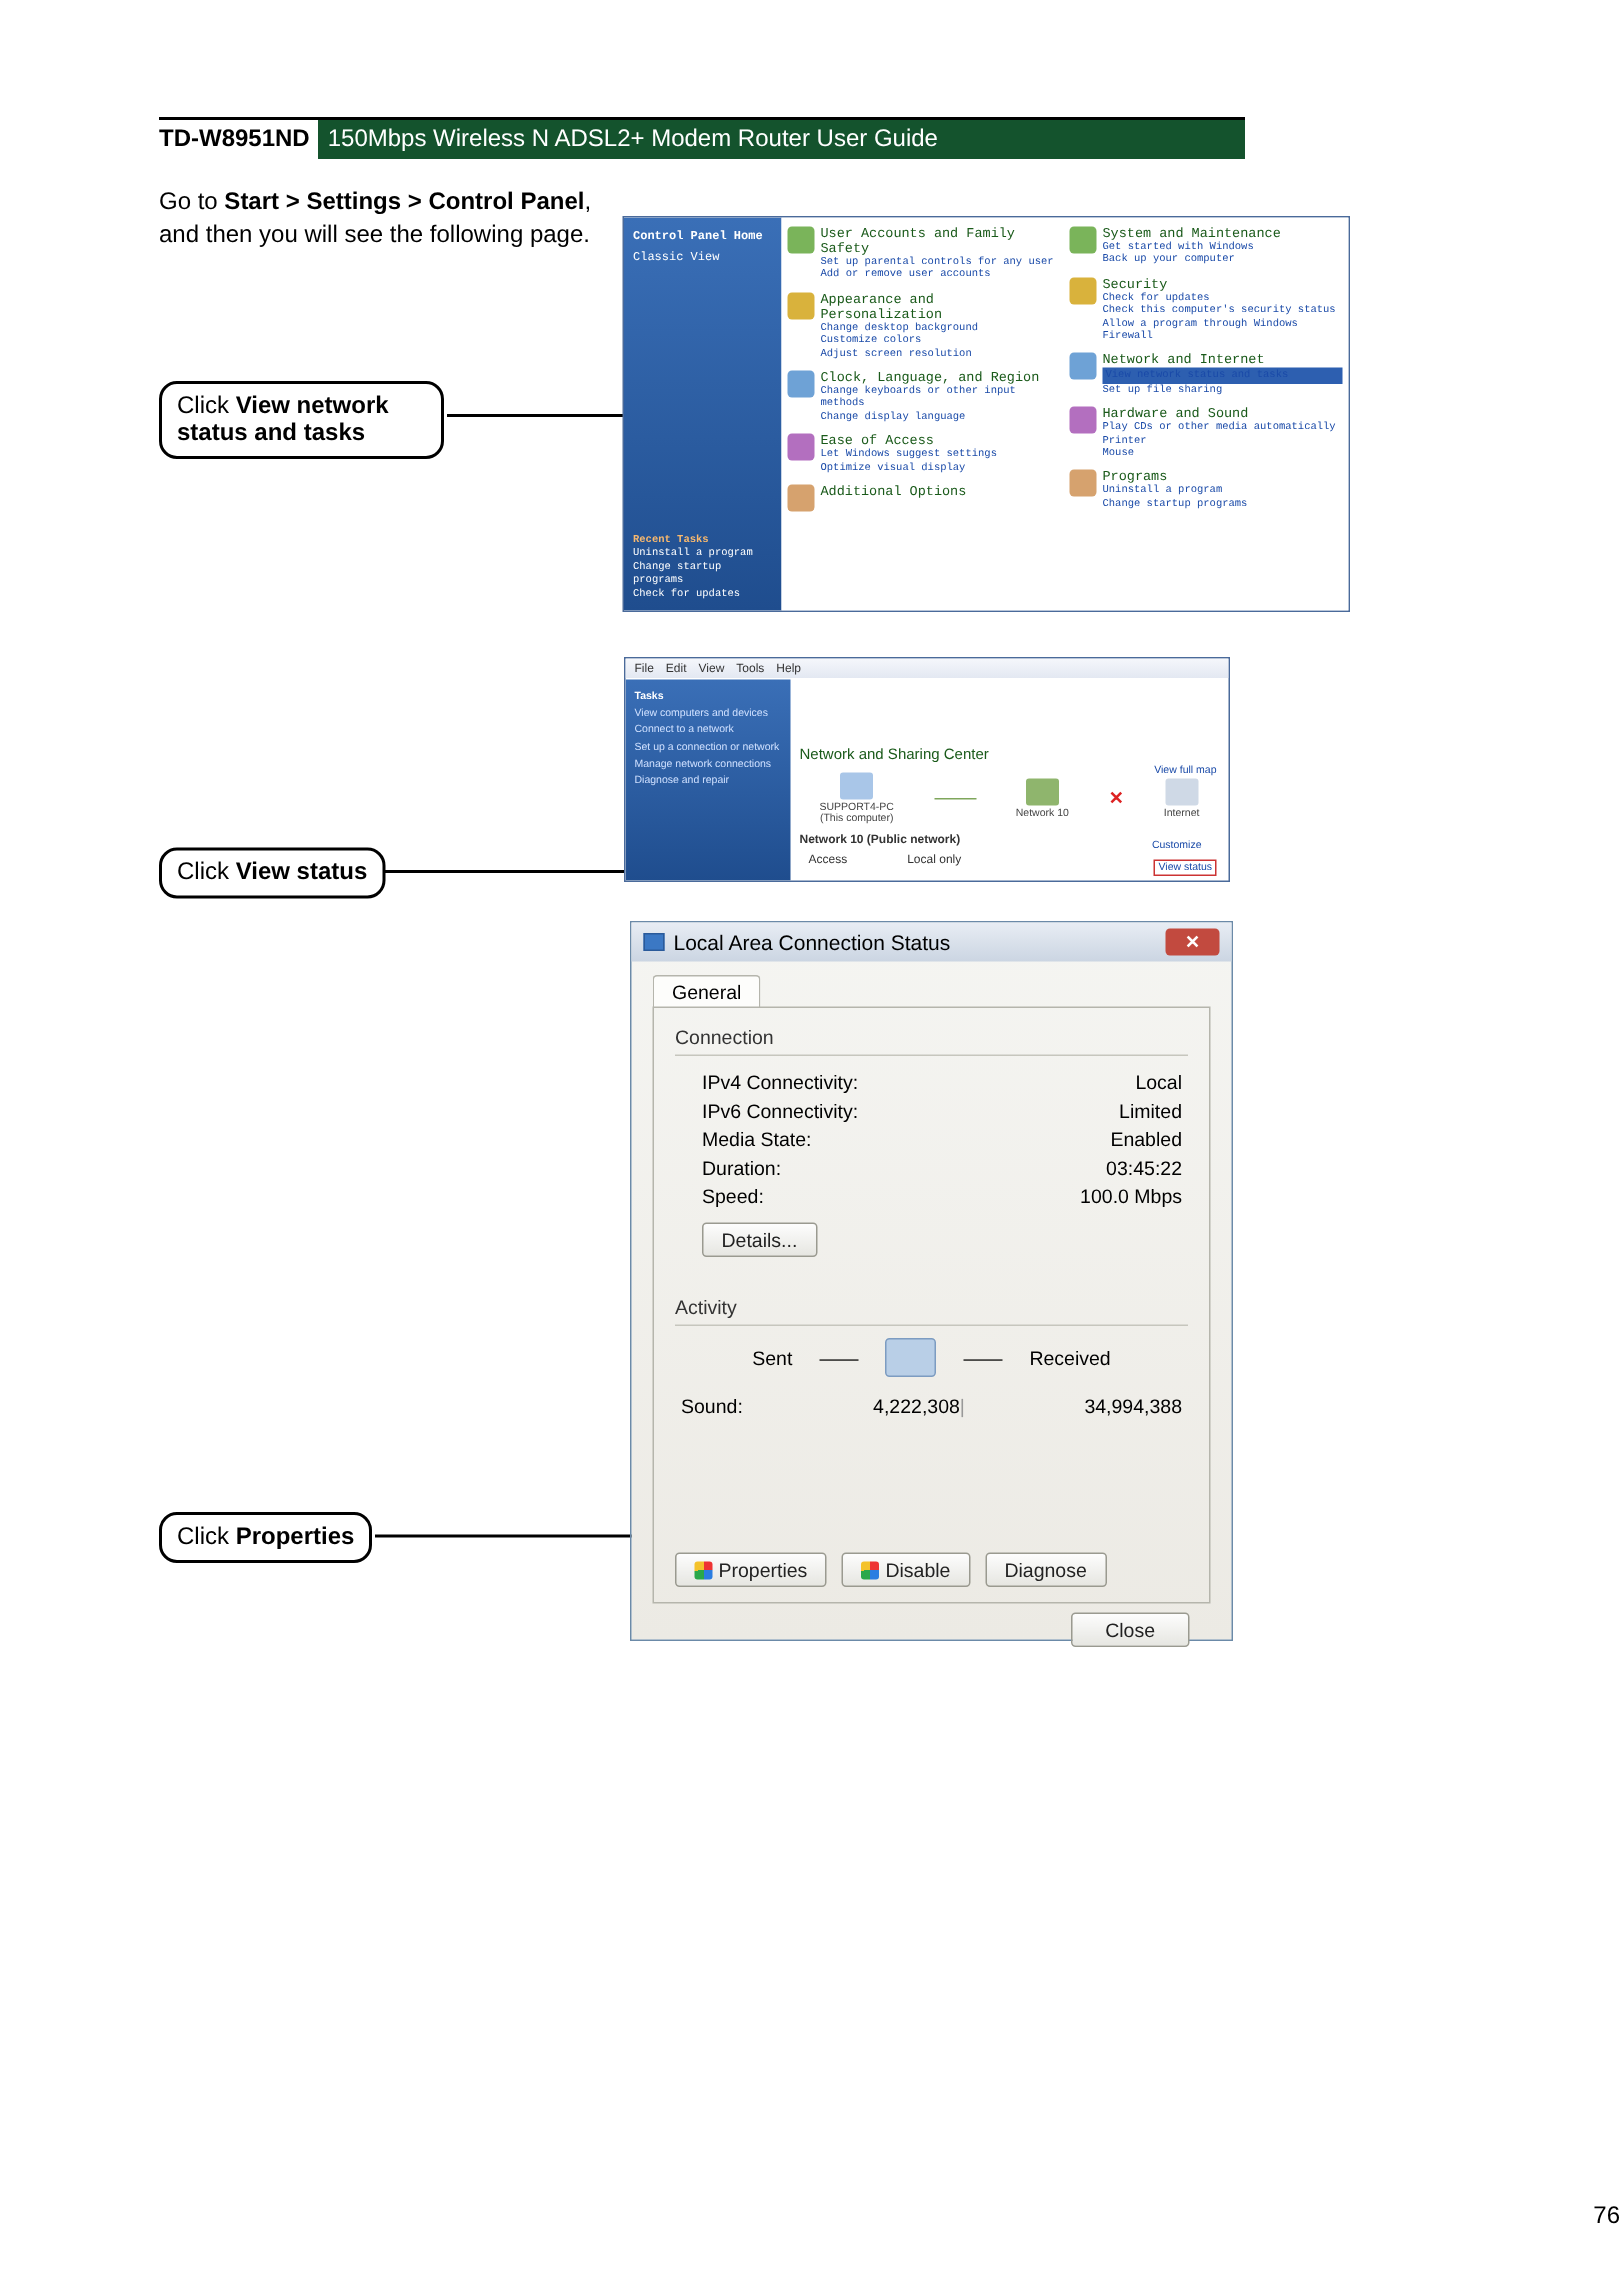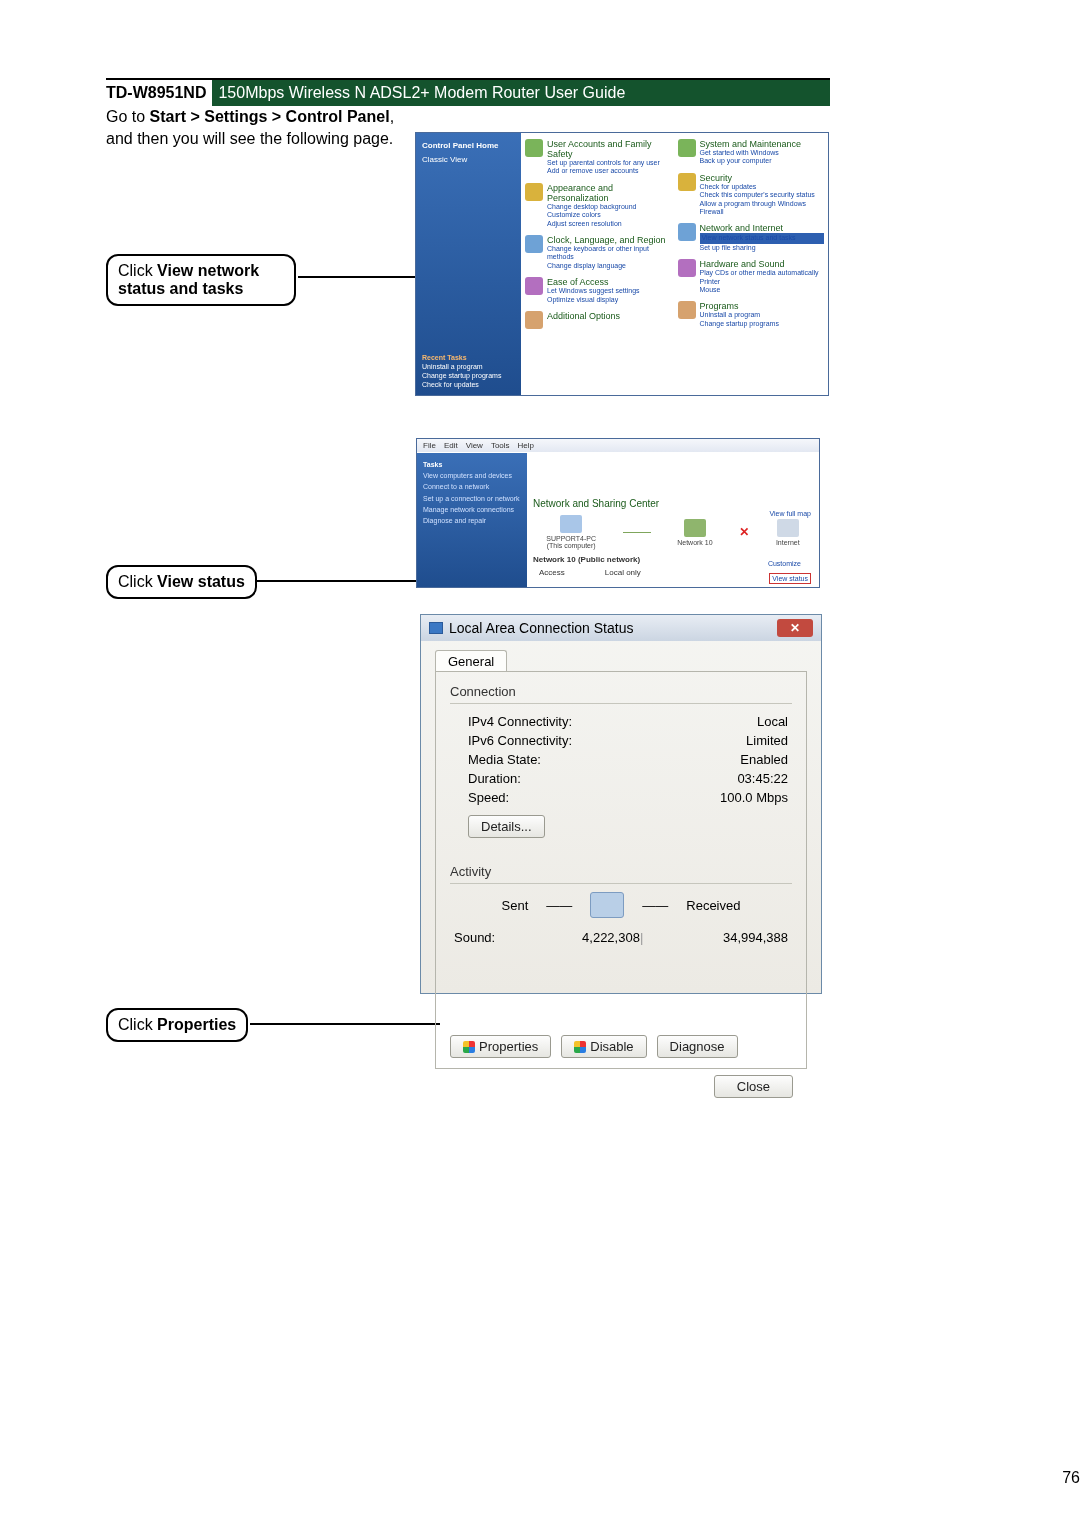--- a/index.html
+++ b/index.html
@@ -12,20 +12,21 @@
     color: #000;
   }
   .page {
     padding: 78px 250px 0 106px;
     position: relative;
   }
   .header-bar {
     border-top: 2px solid #000;
     display: flex;
     align-items: stretch;
+    margin-bottom: 18px;
   }
   .model {
     font-weight: bold;
     font-size: 16px;
     padding: 4px 6px 4px 0;
   }
   .title-dark {
     background: #14532d;
     color: #fff;
     font-weight: normal;
@@ -53,26 +54,27 @@
     position: absolute;
   }
   .arrow-line {
     position: absolute;
     background: #000;
     height: 2px;
   }
   
   .cp-window {
     position: absolute;
-    top: 132px; left: 415px;
-    width: 414px; height: 264px;
+    top: 144px; left: 415px;
+    width: 485px; height: 264px;
     border: 1px solid #4a6a9a;
     background: linear-gradient(#fafcff,#eef3fa);
     font-size: 9px;
     overflow: hidden;
+    font-family: Liberation Mono, monospace;
   }
   .cp-side {
     position: absolute; left:0; top:0; bottom:0; width:105px;
     background: linear-gradient(#3a6fb7,#1f4d8e);
     color: #fff;
     padding: 8px 6px;
     font-size: 8px;
     line-height: 1.3;
   }
   .cp-side .home { font-weight: bold; margin-bottom:4px; }
@@ -117,21 +119,21 @@
   .ns-x { color:#d22; font-weight:bold; font-size:12px;}
   .ns-line { width:28px; height:1px; background:#7fa65c;}
   .ns-map { position:absolute; right:8px; top:18px; color:#1a4aa8; font-size:7px;}
   .ns-custom { position:absolute; right:18px; bottom:20px; color:#1a4aa8; font-size:7px;}
   .ns-vs { position:absolute; right:8px; bottom:3px; border:1px solid #c33; padding:1px 2px; font-size:7px; color:#1a4aa8;}
   .ns-row2 { font-size:8px; color:#333; margin-top:4px;}
   
   .lacs {
     position:absolute;
     top:614px; left:420px;
-    width:402px; height:380px;
+    width:402px; height:480px;
     background:linear-gradient(#f5f5f2,#eceae4);
     border:1px solid #6b8aa8;
     font-family: "Segoe UI", Tahoma, sans-serif;
     font-size:13px;
   }
   .lacs-title {
     background:linear-gradient(#e8edf4,#cbd5e2);
     padding:4px 8px;
     display:flex; align-items:center; justify-content:space-between;
     font-size:14px;

